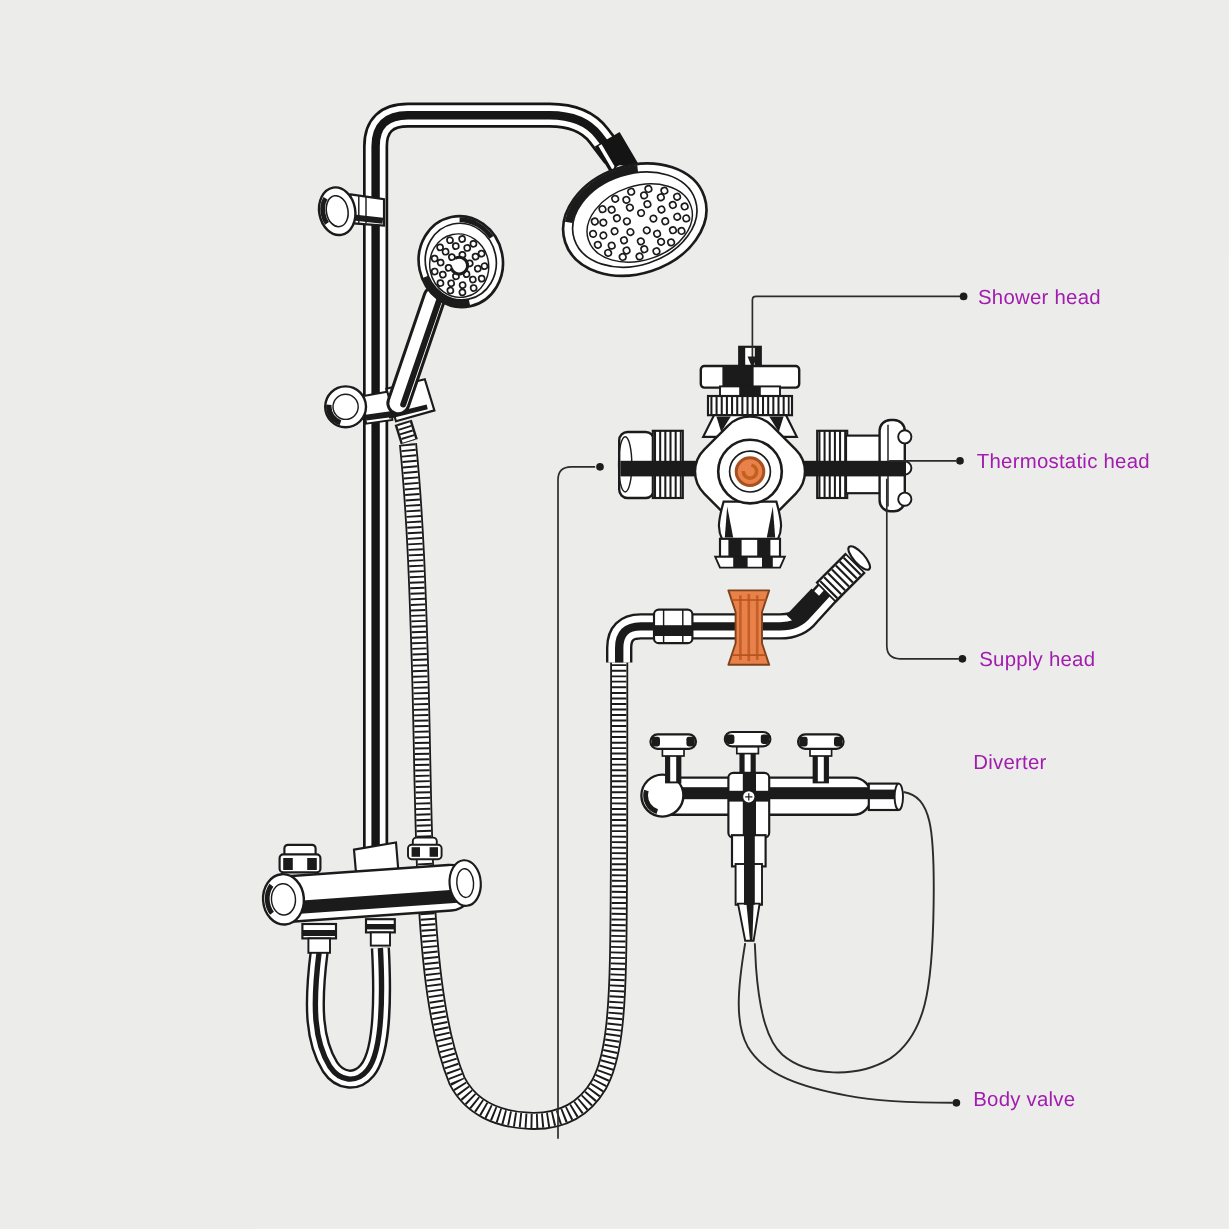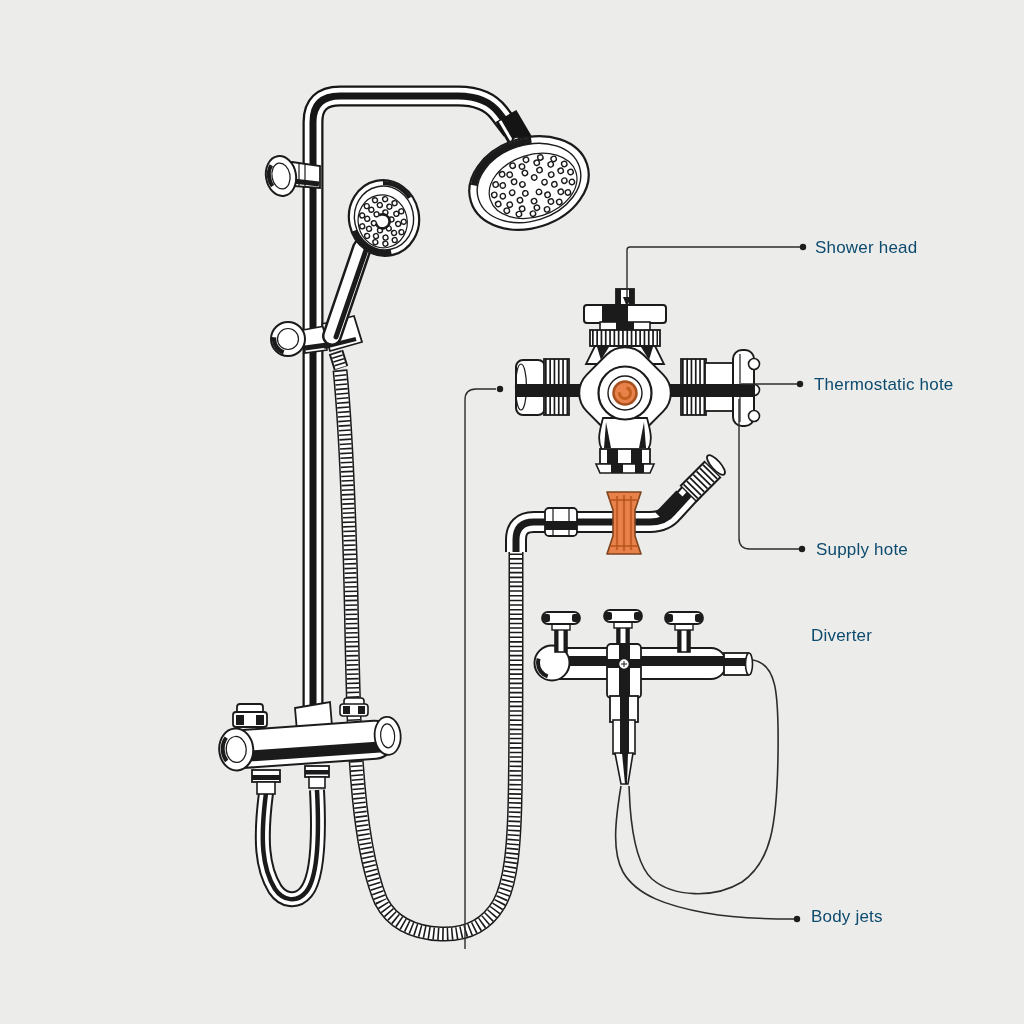--- a/index.html
+++ b/index.html
@@ -8,21 +8,21 @@
     width:1024px;height:1024px;
     background:#ececea;
     overflow:hidden;
     font-family:"Liberation Sans", sans-serif;
   }
   svg{position:absolute;left:0;top:0;}
   .label{
     position:absolute;
     font-size:17px;
     letter-spacing:.2px;
-    color:#0c4a6e;
+    color:#a21caf;
     white-space:nowrap;
     user-select:none;
   }
 </style>
 </head>
 <body>
 
 <div class="stage">
 
 <svg width="1024" height="1024" viewBox="0 0 1024 1024">
@@ -361,17 +361,17 @@
     <circle cx="803" cy="247" r="3.2"></circle>
     <circle cx="500" cy="389" r="3.2"></circle>
     <circle cx="800" cy="384" r="3.2"></circle>
     <circle cx="802" cy="549" r="3.2"></circle>
     <circle cx="797" cy="919" r="3.2"></circle>
     <path d="M623,297 L631,297 L627,307 Z"></path>
   </g>
 </svg>
 
   <div class="label" style="left:815px;top:238px">Shower head</div>
-  <div class="label" style="left:814px;top:375px">Thermostatic hote</div>
-  <div class="label" style="left:816px;top:540px">Supply hote</div>
+  <div class="label" style="left:814px;top:375px">Thermostatic head</div>
+  <div class="label" style="left:816px;top:540px">Supply head</div>
   <div class="label" style="left:811px;top:626px">Diverter</div>
-  <div class="label" style="left:811px;top:907px">Body jets</div>
+  <div class="label" style="left:811px;top:907px">Body valve</div>
 </div>
 
 </body></html>

